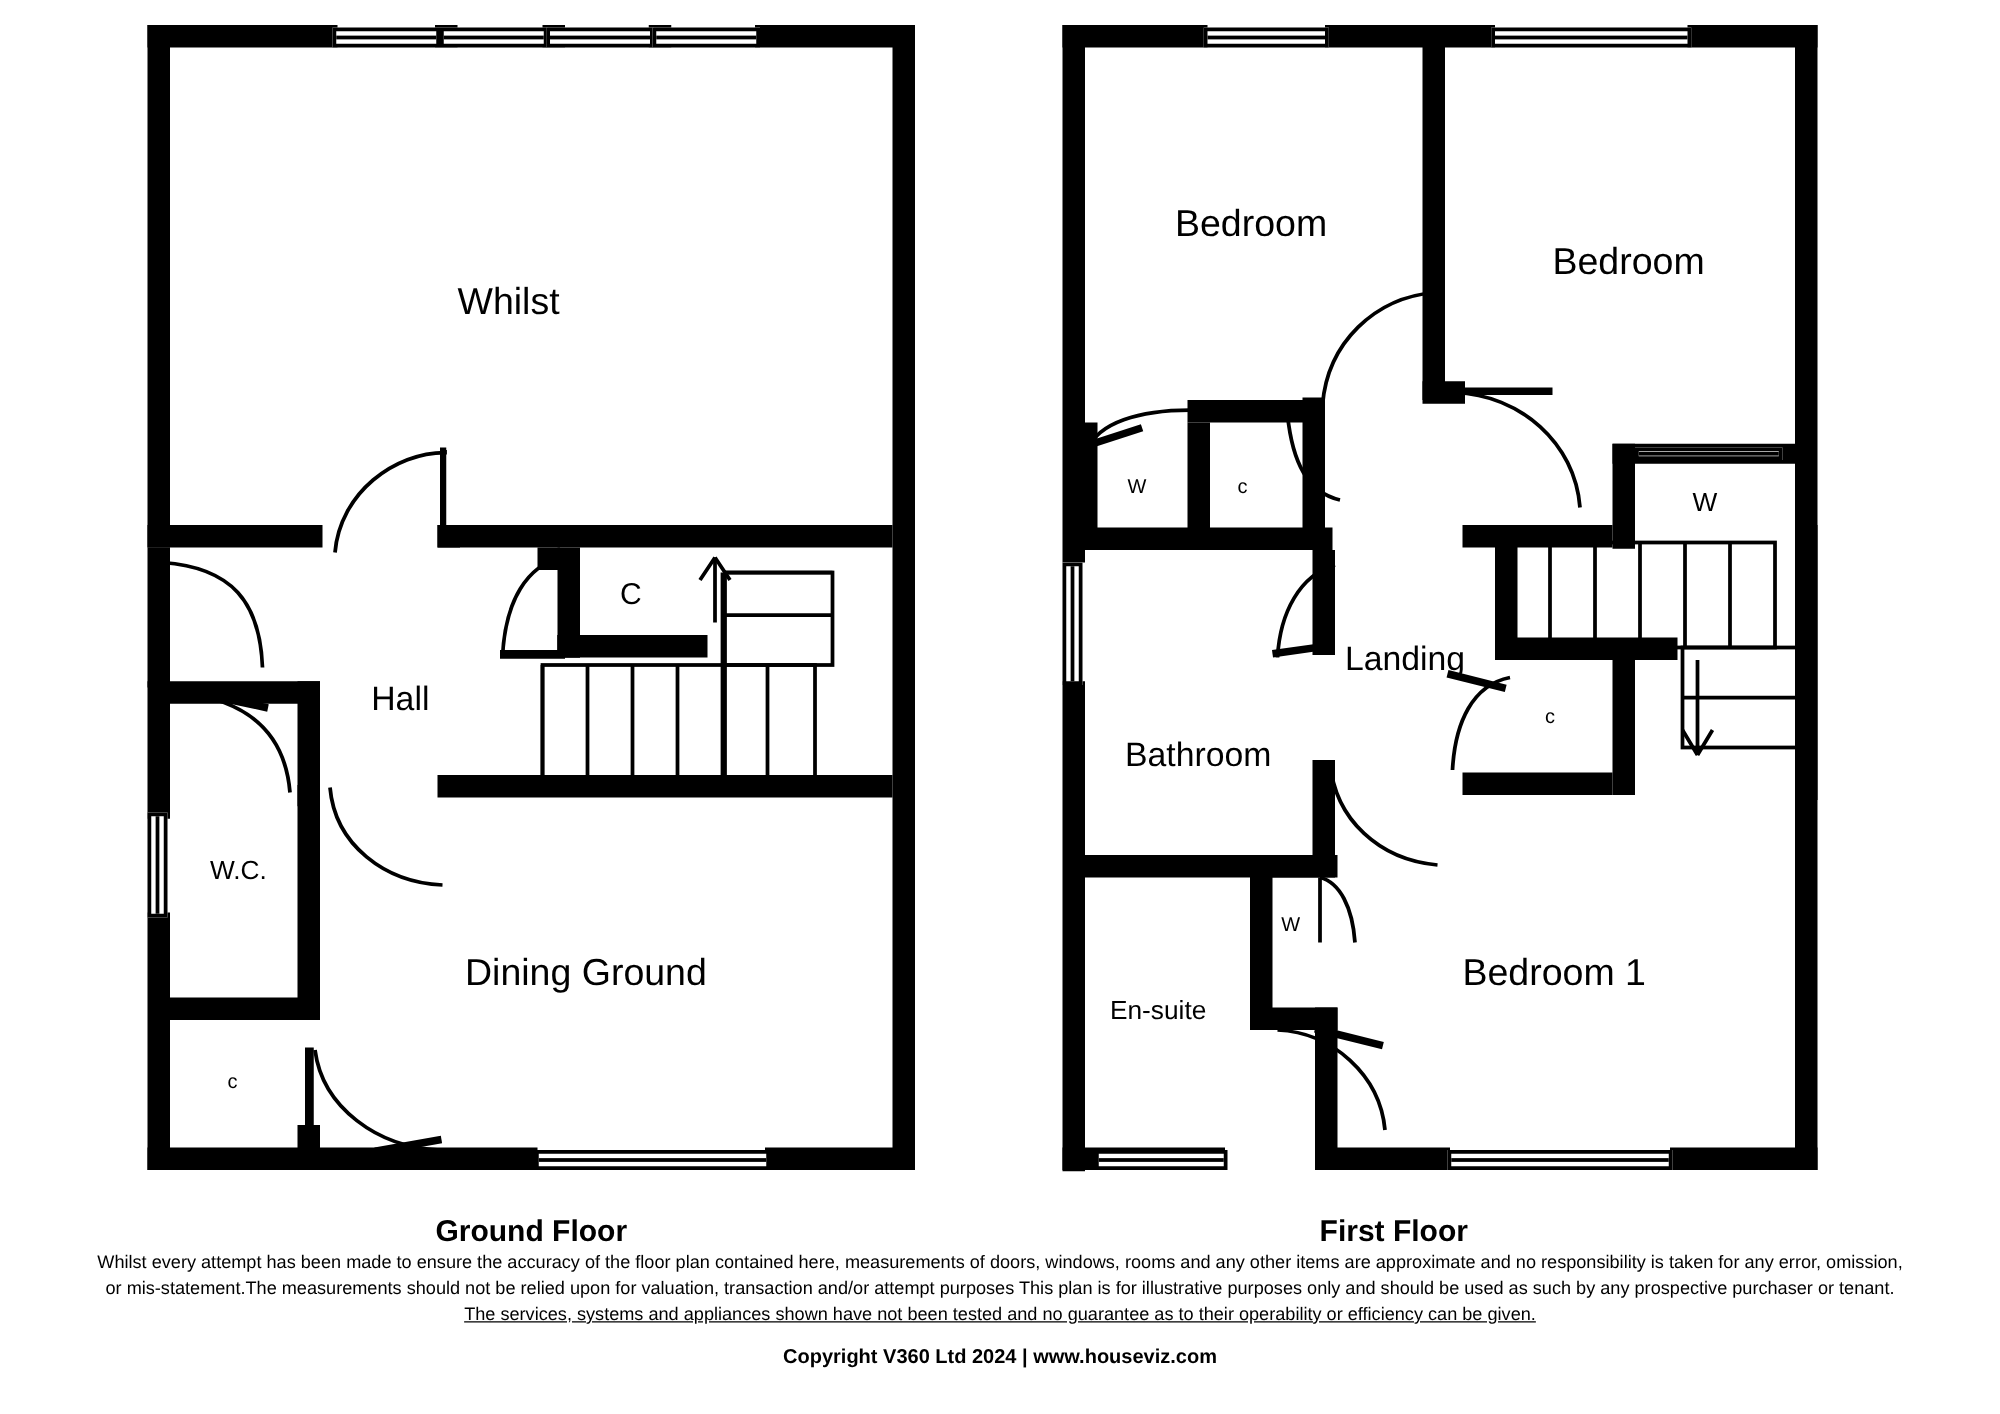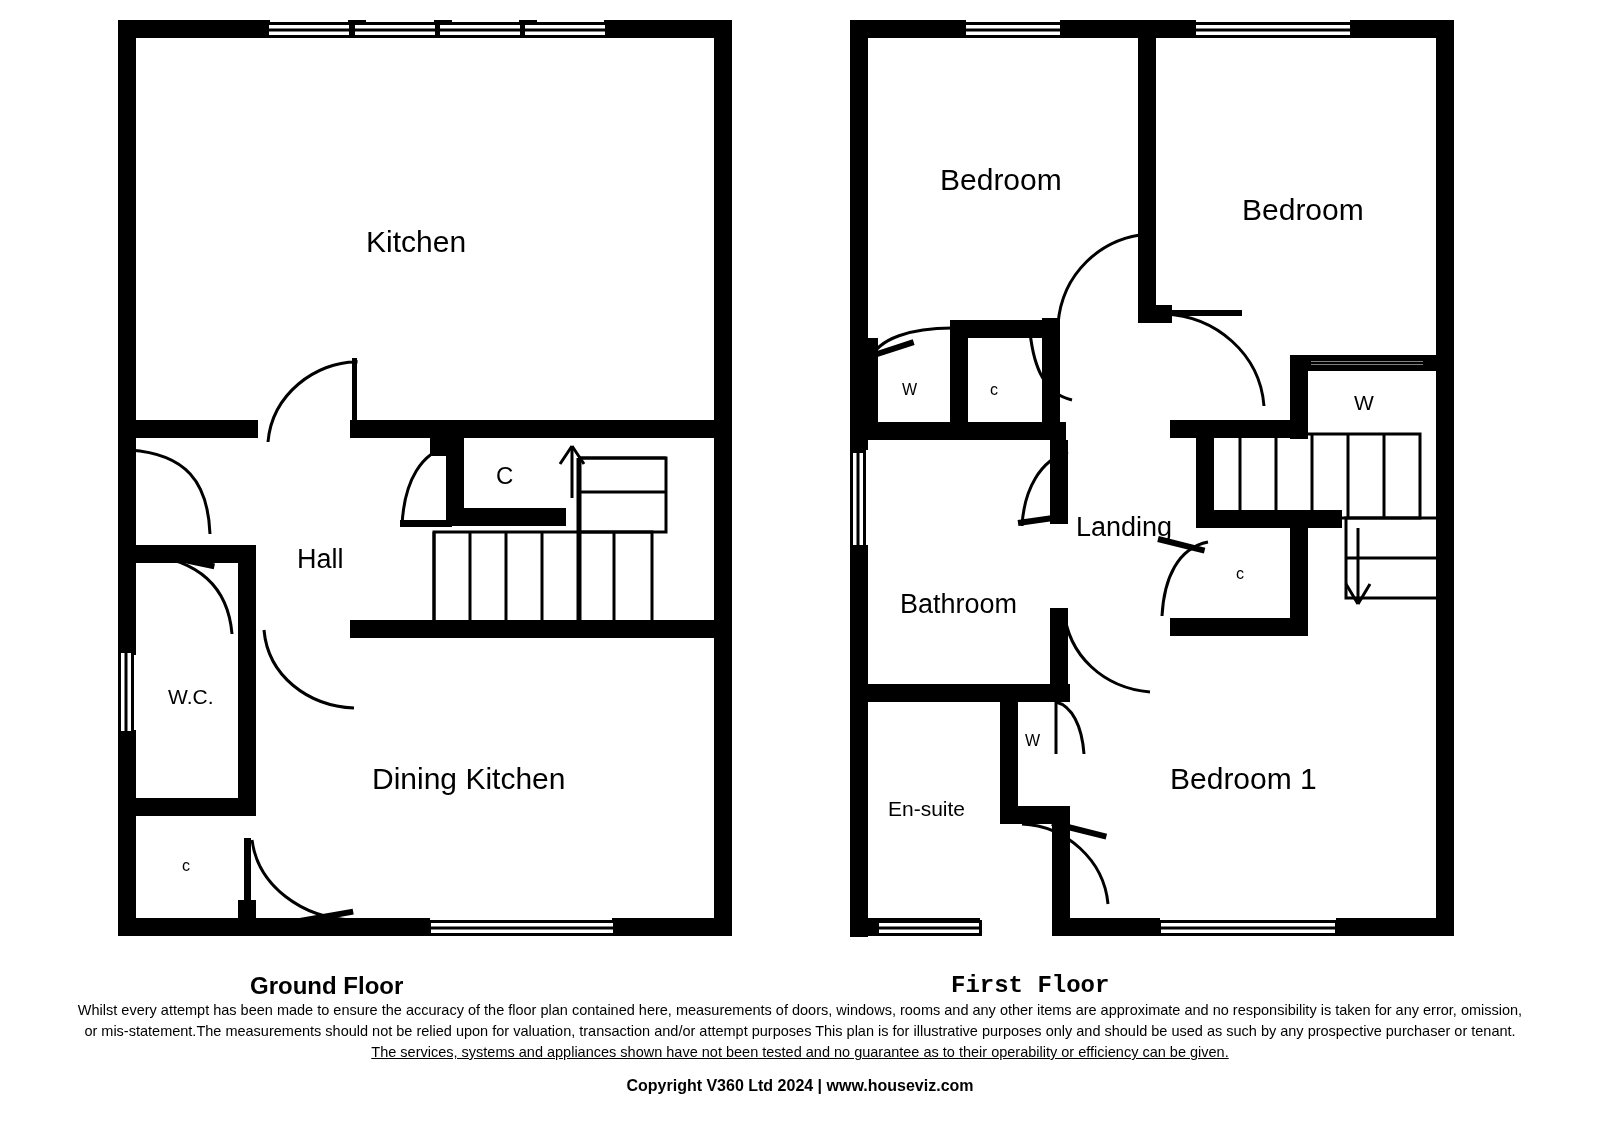--- a/index.html
+++ b/index.html
@@ -8,21 +8,21 @@
 
   .plan{position:absolute;}
   .wall{position:absolute;background:#000;}
   .room-label{position:absolute;white-space:nowrap;font-weight:400;color:#000;}
   .lbl-lg{font-size:30px;}
   .lbl-md{font-size:27px;margin-top:44px;}
   .lbl-sm{font-size:21px;}
   .lbl-xs{font-size:16px;}
   .lbl-c{font-size:24px;}
 
-  .floor-title{position:absolute;font-size:24px;font-weight:bold;white-space:nowrap;}
+  .floor-title{position:absolute;font-size:24px;font-weight:bold;text-align:center;white-space:nowrap;}
 
   .window{position:absolute;background:#fff;border:3px solid #000;box-sizing:border-box;}
   .window.h::after{content:"";position:absolute;left:0;right:0;top:50%;height:3px;background:#000;transform:translateY(-50%);}
   .window.v::after{content:"";position:absolute;top:0;bottom:0;left:50%;width:3px;background:#000;transform:translateX(-50%);}
 
   .door{position:absolute;}
   .door svg{display:block;overflow:visible;}
 
   .stairs{position:absolute;}
   .stairs svg{display:block;}
@@ -124,23 +124,23 @@
         <rect x="160" y="22" width="86" height="74" fill="none" stroke="#000" stroke-width="3"></rect>
         <line x1="160" y1="56" x2="246" y2="56" stroke="#000" stroke-width="3"></line>
         <line x1="160" y1="22" x2="246" y2="22" stroke="#000" stroke-width="3"></line>
         <line x1="160" y1="96" x2="160" y2="188" stroke="#000" stroke-width="3"></line>
         <path d="M158 22 L158 96" stroke="#000" stroke-width="3"></path>
         <path d="M152 10 L152 62" stroke="#000" stroke-width="3"></path>
         <path d="M152 10 L140 28 M152 10 L164 28" stroke="#000" stroke-width="3" fill="none"></path>
       </svg>
     </div>
 
-    <div class="room-label lbl-lg" style="left:366px;top:225px;">Kitchen</div>
+    <div class="room-label lbl-lg" style="left:366px;top:225px;">Whilst</div>
     <div class="room-label lbl-md" style="left:297px;top:500px;">Hall</div>
-    <div class="room-label lbl-lg" style="left:372px;top:762px;">Dining Kitchen</div>
+    <div class="room-label lbl-lg" style="left:372px;top:762px;">Dining Ground</div>
     <div class="room-label lbl-sm" style="left:168px;top:685px;">W.C.</div>
     <div class="room-label lbl-c" style="left:496px;top:462px;">C</div>
     <div class="room-label lbl-xs" style="left:182px;top:857px;">c</div>
 
     <div class="floor-title" style="left:250px;top:972px;width:350px;">Ground Floor</div>
   </div>
 
   <div class="plan" id="first" style="left:760px;top:0;width:840px;height:960px;">
 
     <div class="wall" style="left:90px;top:20px;width:116px;height:18px;"></div>
@@ -261,21 +261,21 @@
     <div class="room-label lbl-lg" style="left:410px;top:762px;">Bedroom 1</div>
     <div class="room-label lbl-md" style="left:316px;top:468px;">Landing</div>
     <div class="room-label lbl-md" style="left:140px;top:545px;">Bathroom</div>
     <div class="room-label lbl-sm" style="left:128px;top:797px;">En-suite</div>
     <div class="room-label lbl-xs" style="left:142px;top:381px;">W</div>
     <div class="room-label lbl-xs" style="left:230px;top:381px;">c</div>
     <div class="room-label lbl-sm" style="left:594px;top:391px;">W</div>
     <div class="room-label lbl-xs" style="left:476px;top:565px;">c</div>
     <div class="room-label lbl-xs" style="left:265px;top:732px;">W</div>
 
-    <div class="floor-title" style="left:191px;top:972px;width:350px;font-family:Liberation Mono, monospace;">First Floor</div>
+    <div class="floor-title" style="left:180px;top:972px;width:350px;">First Floor</div>
   </div>
 
   <div class="disclaimer" style="top:1000px;">Whilst every attempt has been made to ensure the accuracy of the floor plan contained here, measurements of doors, windows, rooms and any other items are approximate and no responsibility is taken for any error, omission,</div>
   <div class="disclaimer" style="top:1021px;">or mis-statement.The measurements should not be relied upon for valuation, transaction and/or attempt purposes This plan is for illustrative purposes only and should be used as such by any prospective purchaser or tenant.</div>
   <div class="disclaimer" style="top:1042px;text-decoration:underline;">The services, systems and appliances shown have not been tested and no guarantee as to their operability or efficiency can be given.</div>
   <div class="copyright" style="top:1077px;">Copyright V360 Ltd 2024 | www.houseviz.com</div>
 
 </div>
 
 </body></html>

